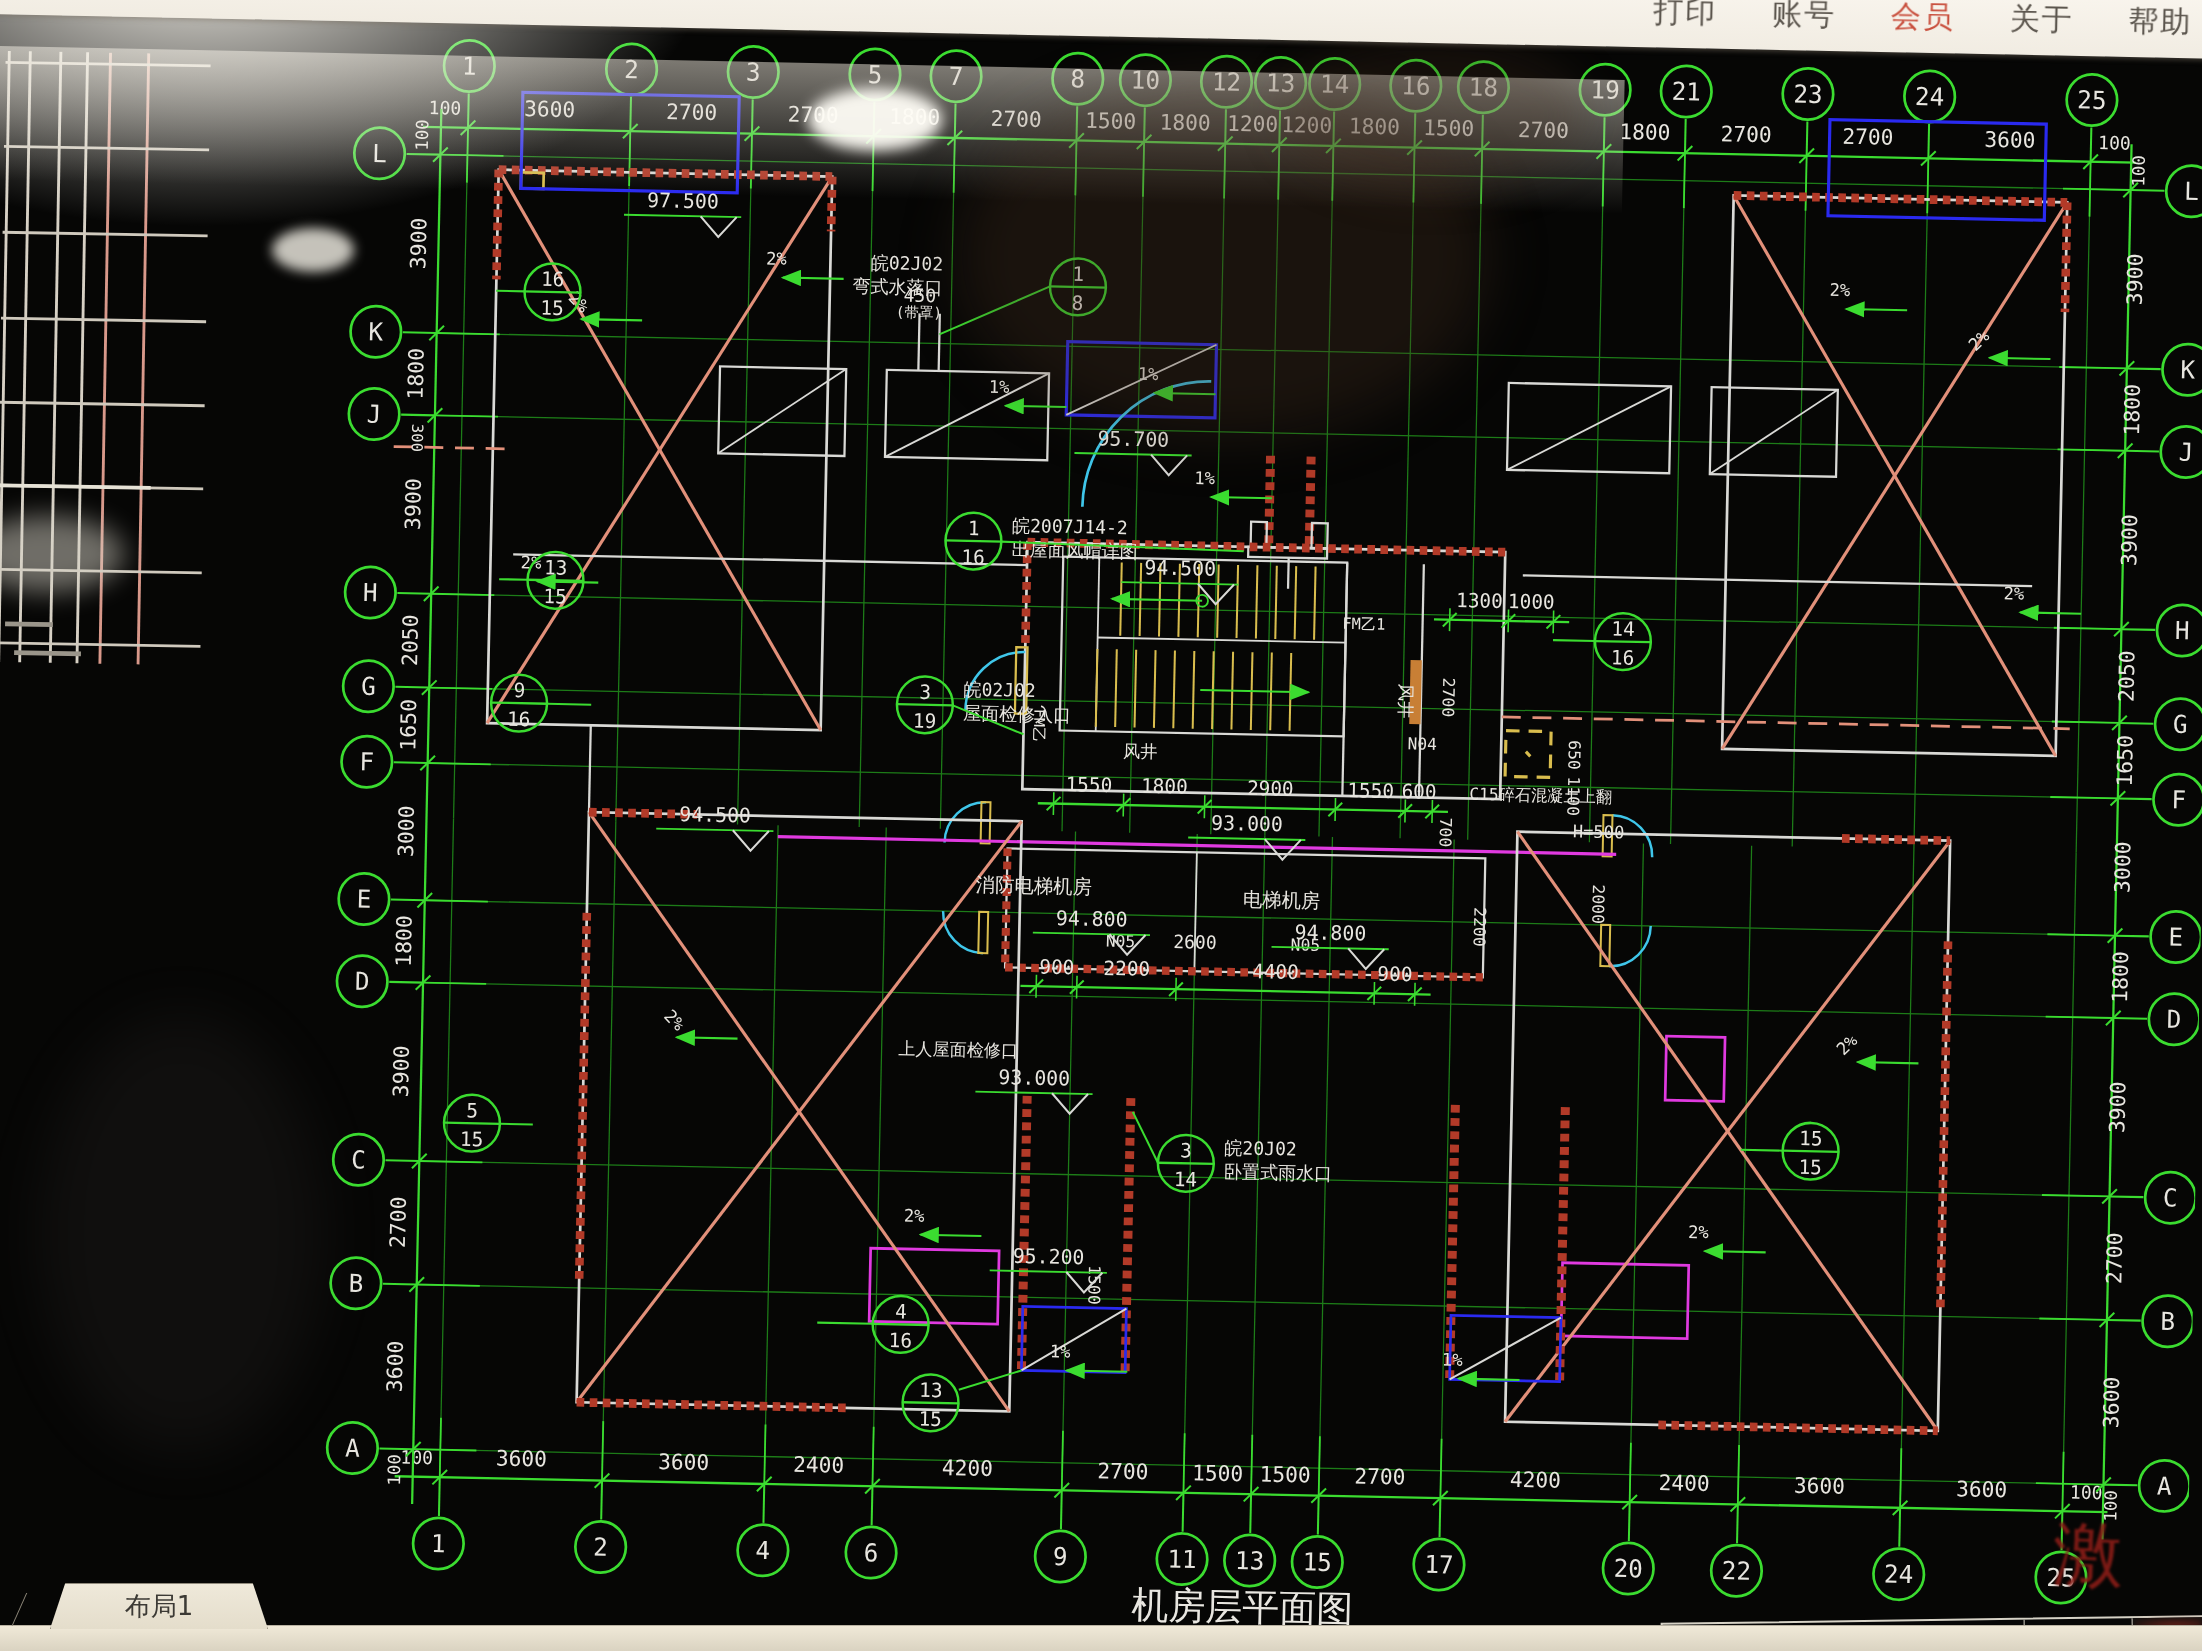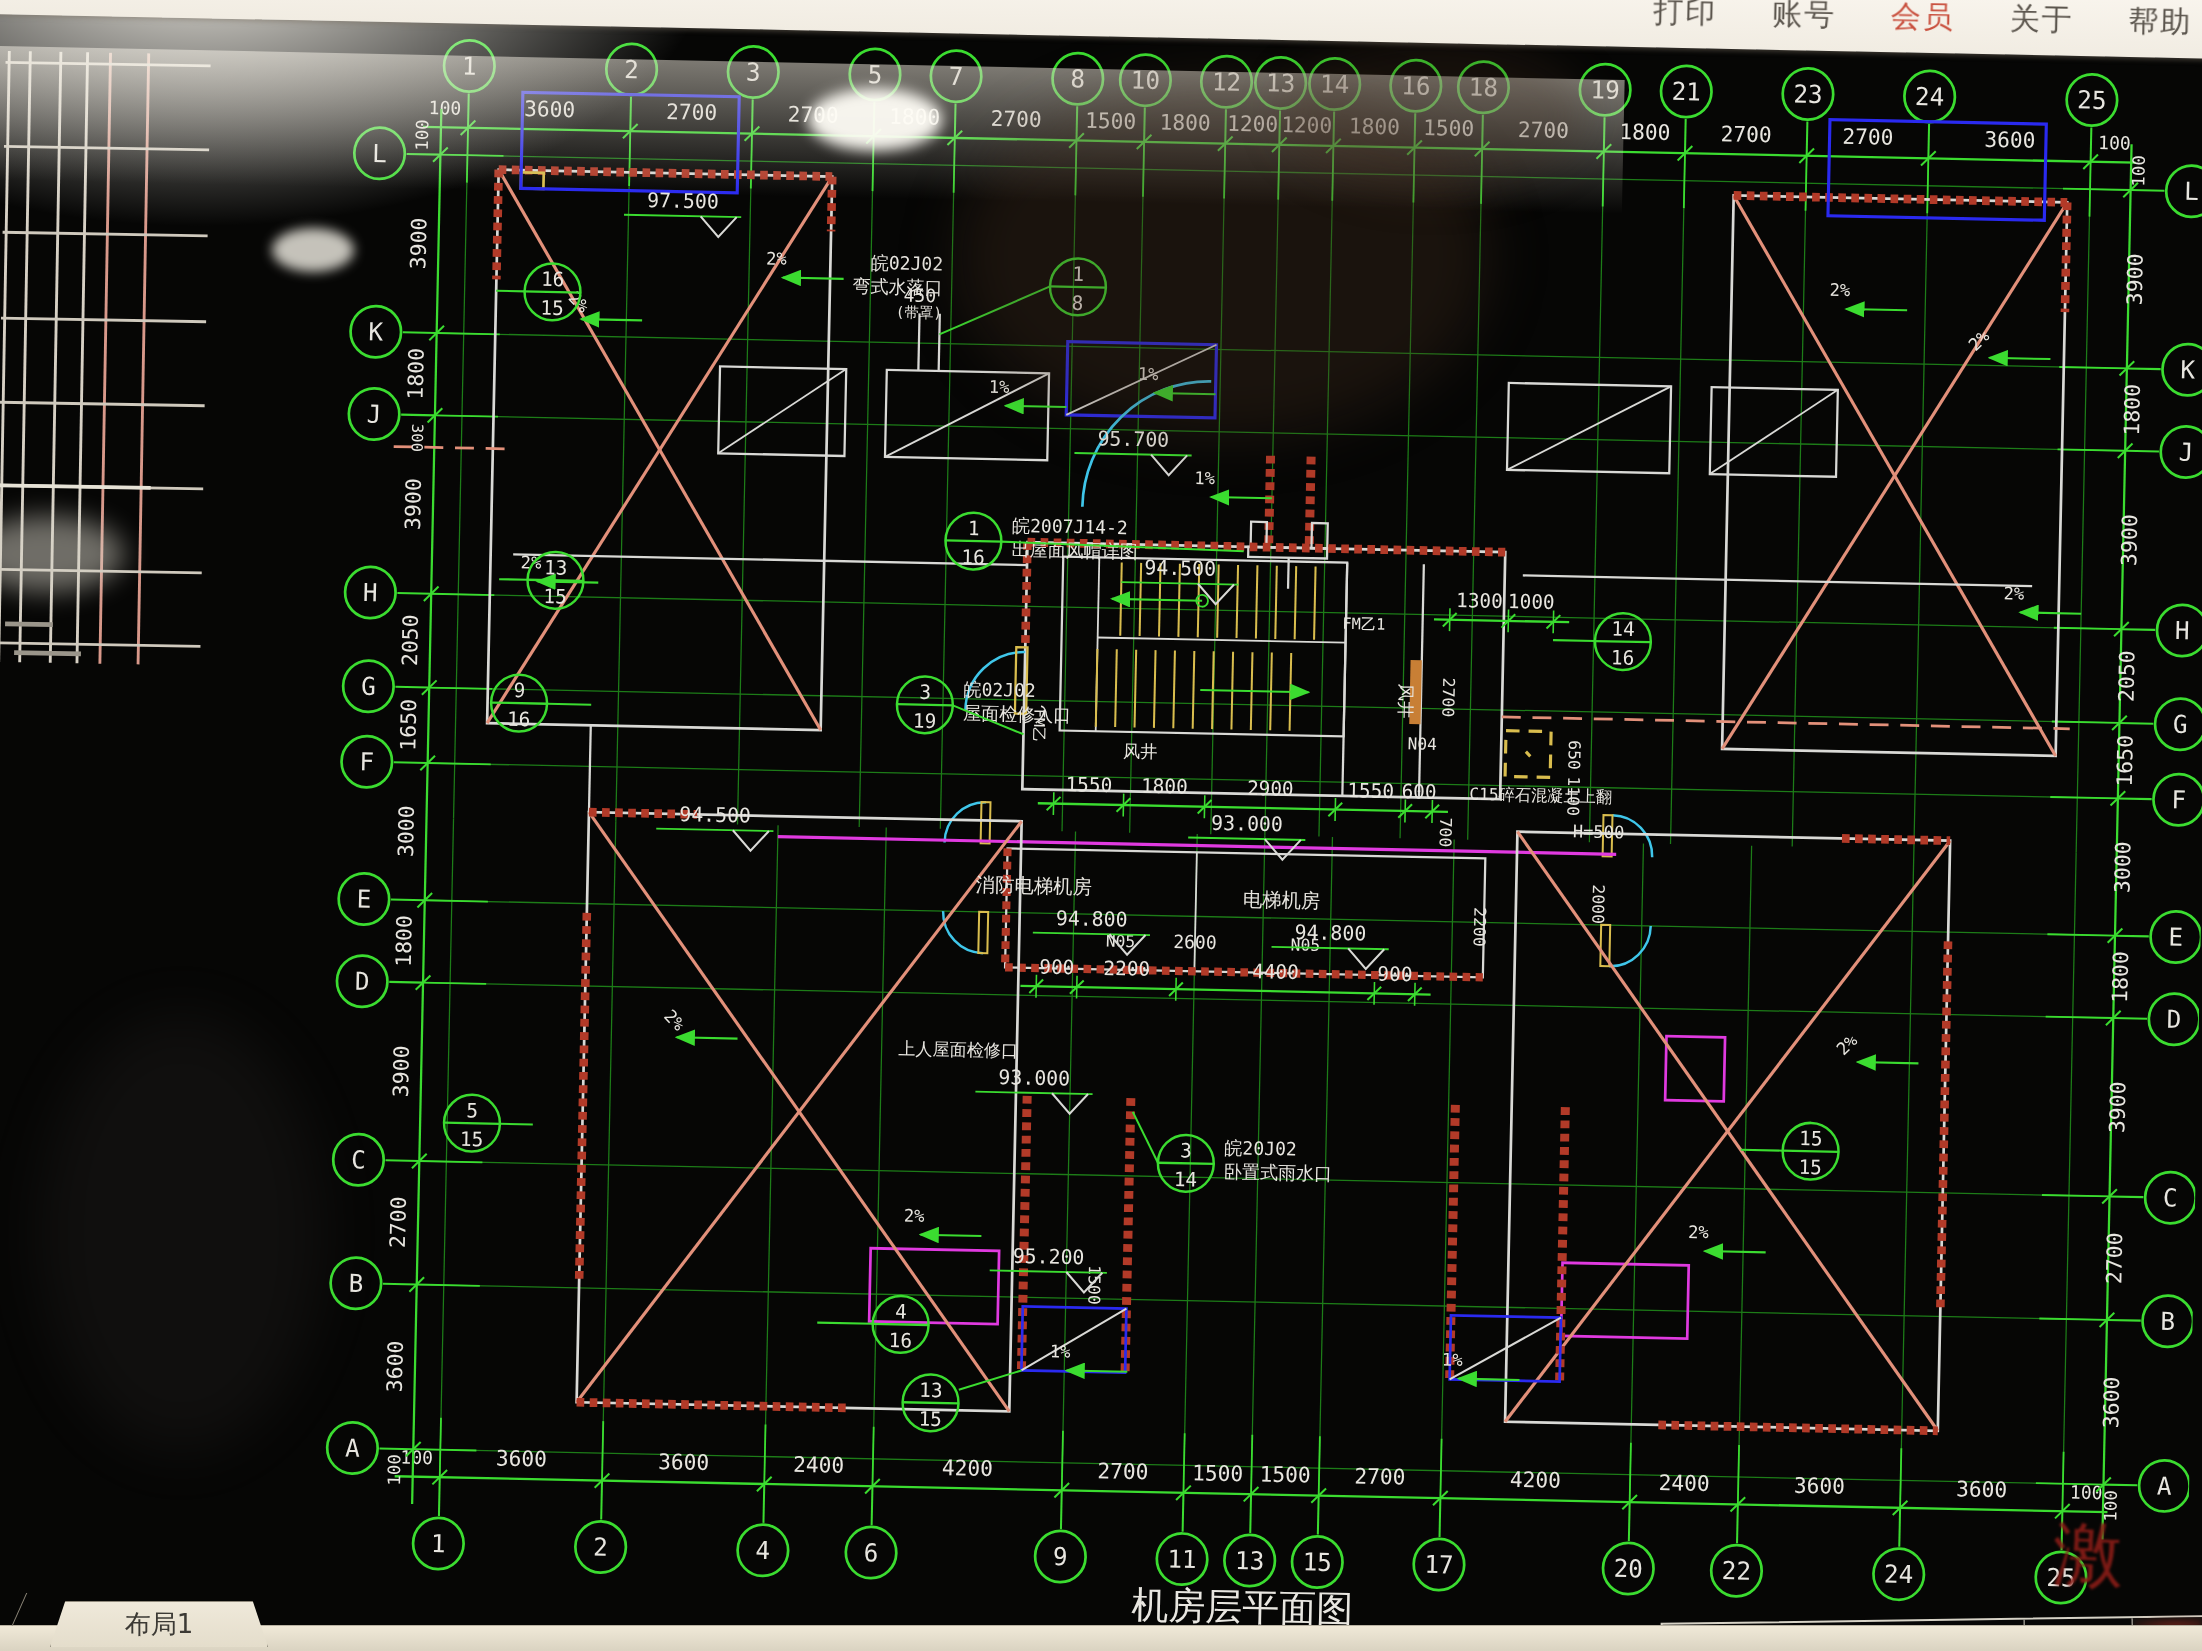--- a/index.html
+++ b/index.html
@@ -21,21 +21,21 @@
   .hand2{position:absolute;left:1281px;top:38px;width:306px;height:153px;border-radius:50%;background:rgba(64,44,30,.28);filter:blur(21px);pointer-events:none;}
   .smudge{position:absolute;left:38px;top:1013px;width:287px;height:440px;border-radius:50%;background:rgba(182,176,164,.06);filter:blur(29px);pointer-events:none;}
   
   #menubar{position:absolute;left:-19px;top:-13.4px;width:2256px;height:71px;background:linear-gradient(#faf6ef,#f1ece2);
            transform:rotate(1.15deg);transform-origin:2199px 0;display:flex;justify-content:flex-end;align-items:center;
            gap:55px;padding-right:44px;box-sizing:border-box;box-shadow:0 1.9px 5.7px rgba(120,110,95,.5);}
   .menu-item{font-size:30px;color:#5c564e;letter-spacing:1.9px;cursor:default;filter:blur(0.4px);}
   .menu-item.accent{color:#c9503e;}
   
   #statusstrip{position:absolute;left:0;bottom:0;width:2202px;height:26px;background:linear-gradient(#f0e9d8,#d9d2c0);border-top:1px solid #b9b2a2;z-index:8;}
-  #tab{position:absolute;left:50px;bottom:5px;width:216px;height:45px;background:linear-gradient(#efe9da,#e4ddcb);
+  #tab{position:absolute;left:50px;bottom:23px;width:216px;height:45px;background:linear-gradient(#efe9da,#e4ddcb);
        border:1.9px solid #8f897b;border-bottom:none;clip-path:polygon(7% 0,93% 0,100% 100%,0 100%);
        display:flex;align-items:center;justify-content:center;z-index:9;}
   #tab span{font-size:26px;color:#3c3a35;}
   .tabedge{position:absolute;left:19px;bottom:27px;width:23px;height:32.5px;border-left:1.9px solid #8f897b;transform:skewX(-24deg);z-index:9;}
   
   #titleblock{position:absolute;left:1661px;top:1619px;width:541px;height:57px;background:rgba(8,8,8,.92);
       border:2.9px solid #d6d2c6;display:flex;align-items:stretch;z-index:7;transform:rotate(-.8deg);}
   .tb-logo{width:80px;display:flex;align-items:center;justify-content:center;border-right:0;}
   .tb-company{flex:1;display:flex;align-items:center;font-size:16.3px;color:#e2ddd2;letter-spacing:1px;filter:blur(0.5px);white-space:nowrap;overflow:hidden;}
   .tb-field{width:107px;border-left:1.9px solid #d6d2c6;display:flex;align-items:center;justify-content:center;font-size:12.4px;color:#ddd8cc;}

